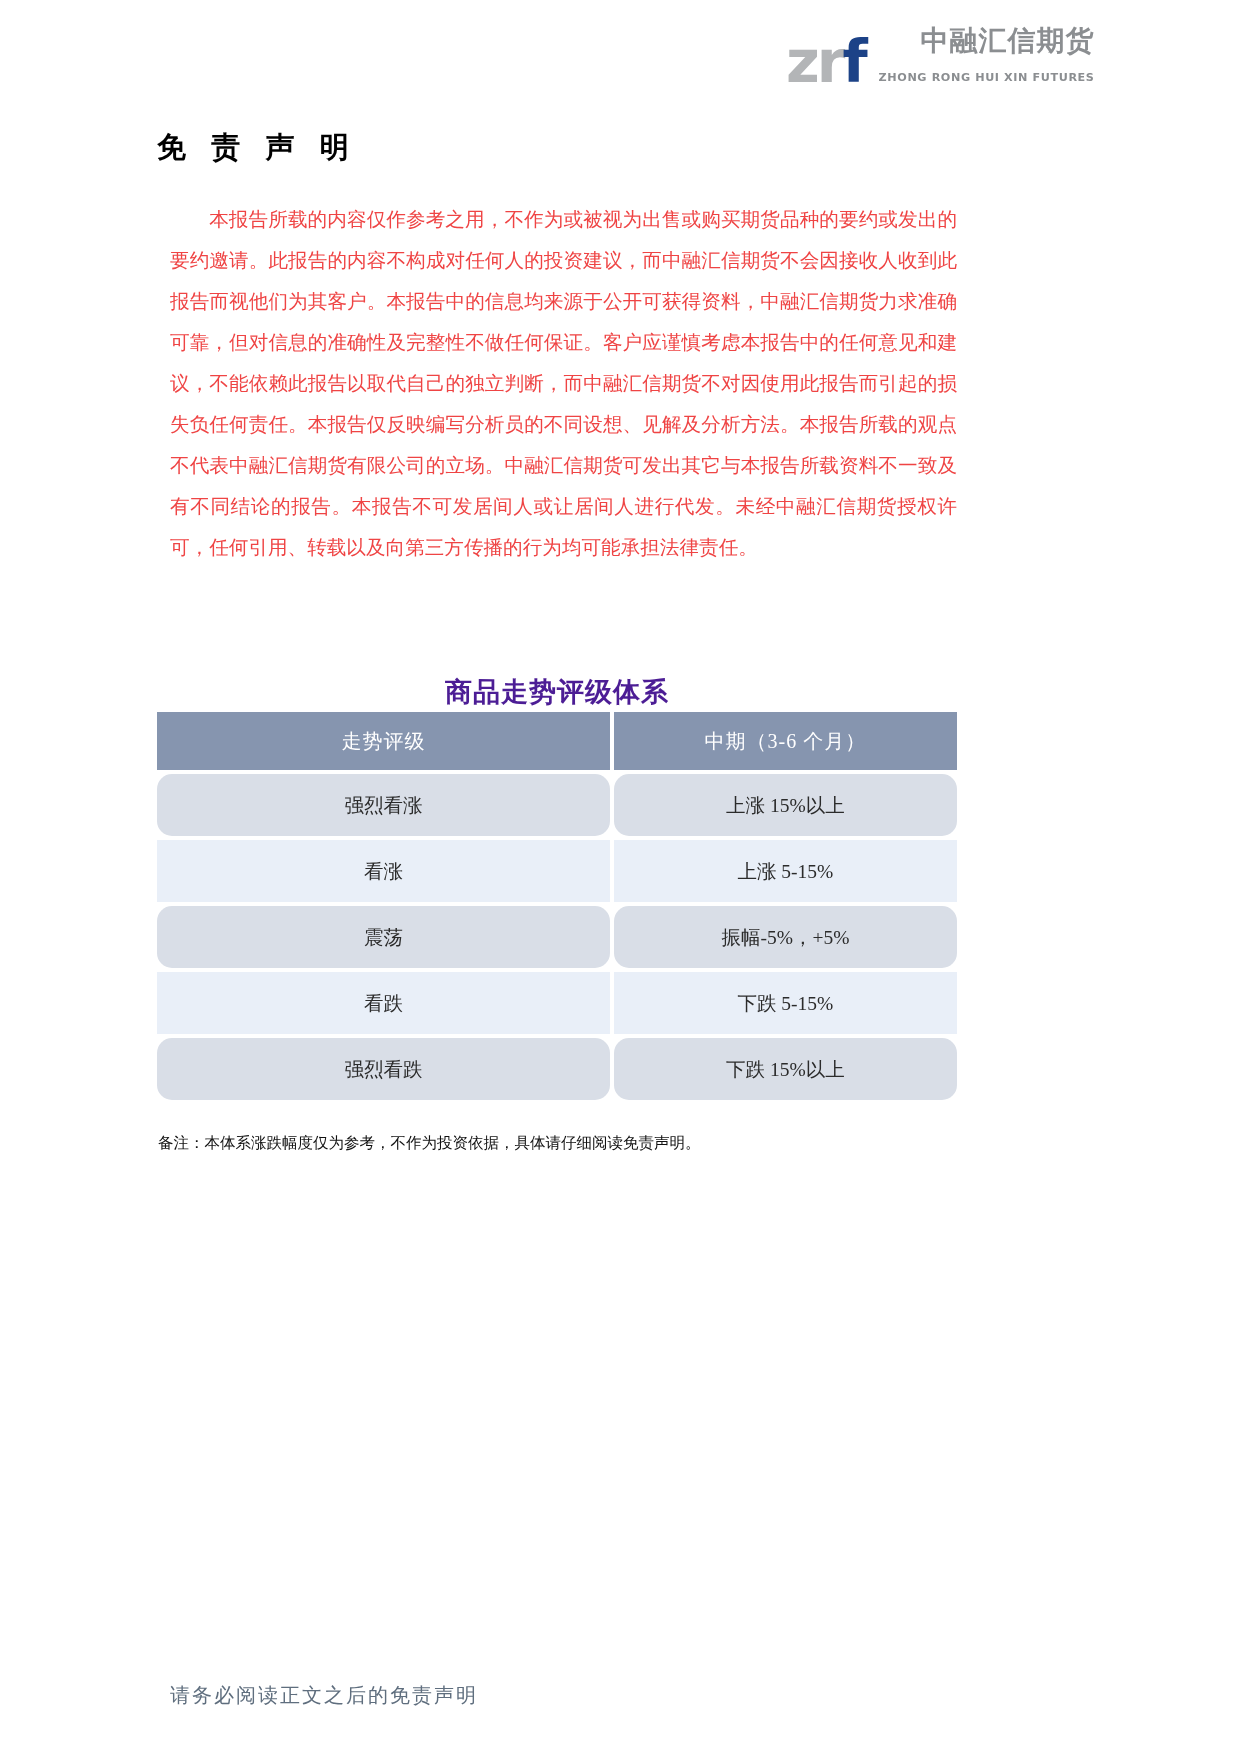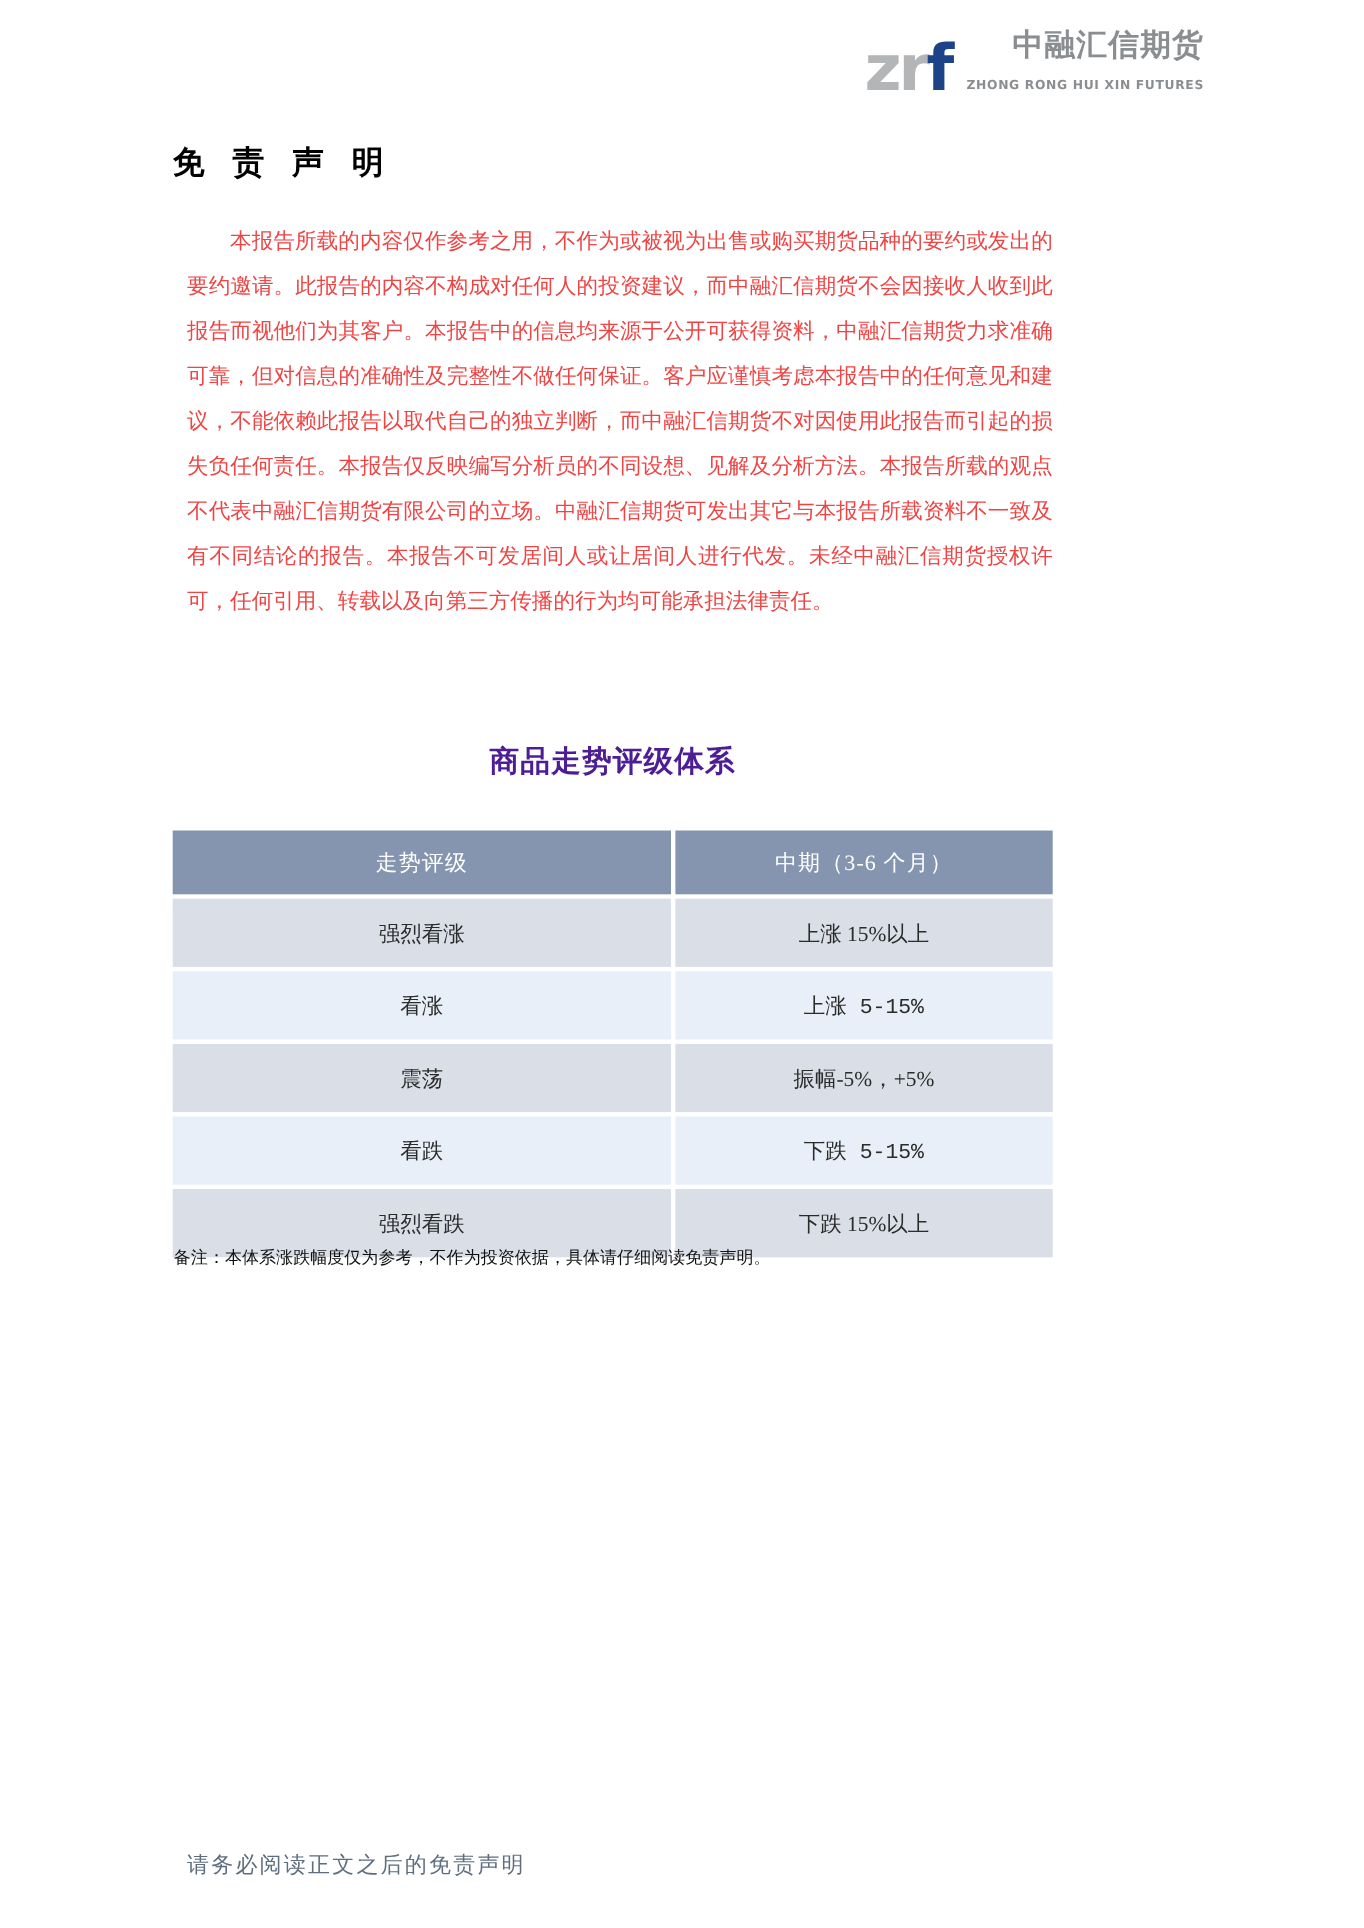--- a/index.html
+++ b/index.html
@@ -46,33 +46,33 @@
     position:absolute;top:199px;left:170px;width:787px;
     font-size:19.6px;line-height:41px;text-align:justify;text-indent:2em;color:#ef4444;
   }
 
   
   .section-title{
     position:absolute;top:674px;left:157px;width:800px;
     text-align:center;font-weight:bold;font-size:27px;color:#4c1d95;letter-spacing:1px;
   }
   .rating-table{
-    position:absolute;top:755px;left:157px;width:800px;
+    position:absolute;top:712px;left:157px;width:800px;
     display:grid;grid-template-columns:56.6% 1fr;gap:4px;background:#ffffff;
   }
   .cell{
     display:flex;align-items:center;justify-content:center;
     font-size:19.5px;color:#2b2b2b;
   }
   .cell.head{
     height:58px;background:var(--table-header-bg);color:#ffffff;font-size:20px;letter-spacing:1px;
   }
   .cell.body{height:62px;}
-  .row-odd{background:var(--row-odd-bg);}
-  .row-even{background:var(--row-even-bg);font-family:Liberation Mono, monospace;}
+  .row-odd{background:var(--row-odd-bg);border-radius:15px;}
+  .row-even{background:var(--row-even-bg);}
 
   .table-note{
     position:absolute;top:1133px;left:158px;width:800px;
     font-size:15.5px;color:#111;
   }
 
   
   .page-footer{
     position:absolute;top:1682px;left:170px;
     font-size:20px;color:var(--footer-color);letter-spacing:2px;

